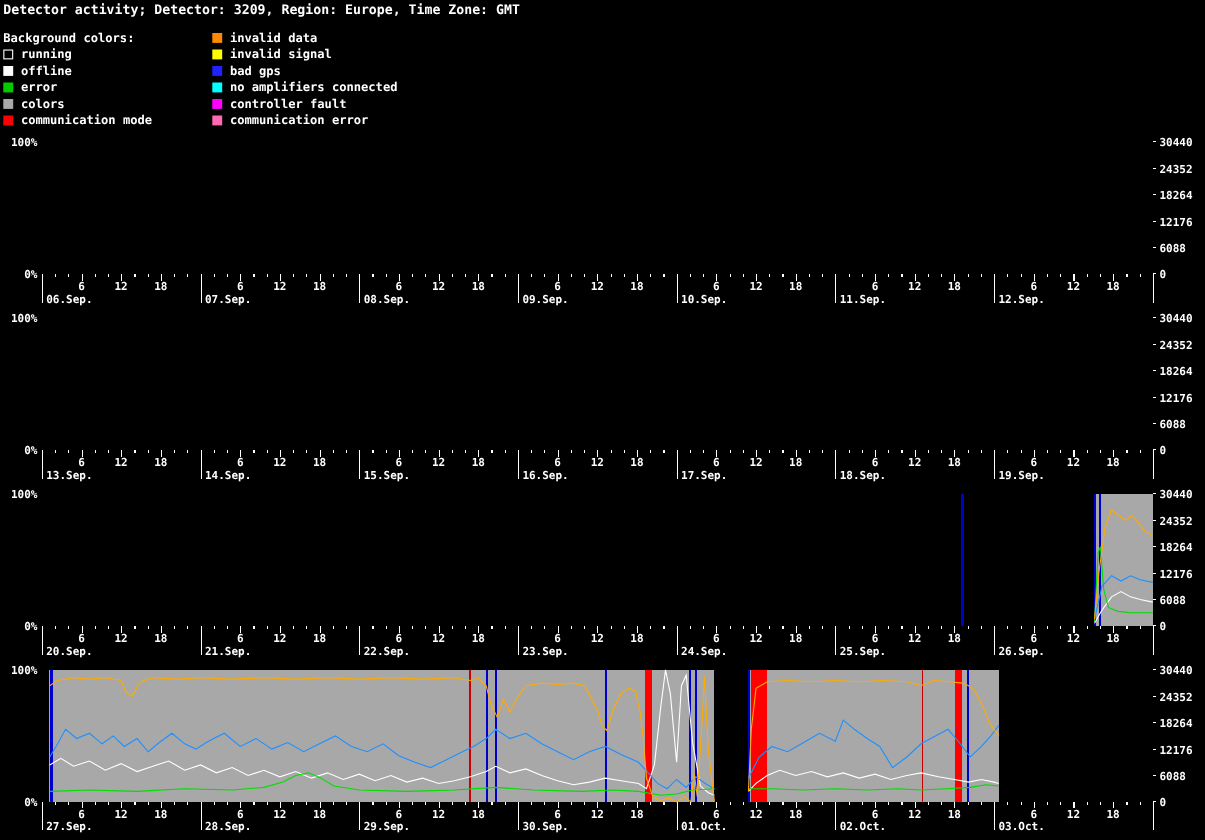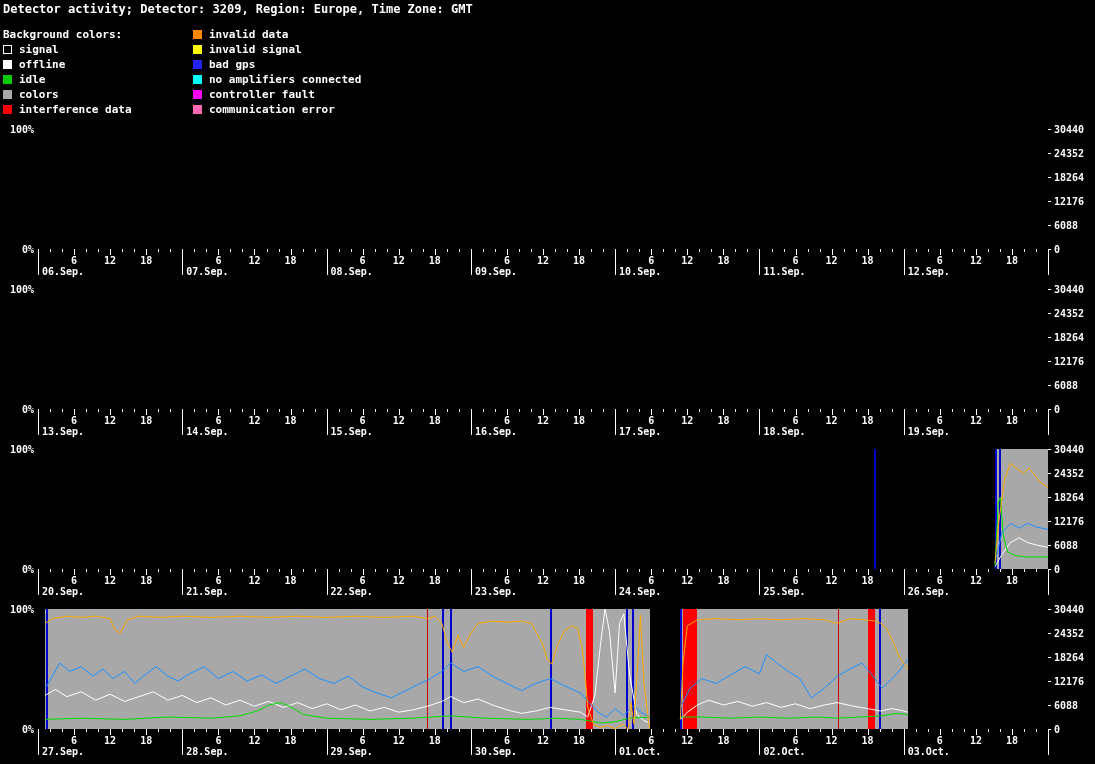--- a/index.html
+++ b/index.html
@@ -17,25 +17,25 @@
   svg text{font-family:"DejaVu Sans Mono",monospace;font-size:10px;font-weight:bold;fill:#fff;}
 </style>
 </head>
 <body>
 
 <div class="page-title">Detector activity; Detector: 3209, Region: Europe, Time Zone: GMT</div>
 
 <div class="legend">
     <div class="legend-col legend-col-1">
       <div class="legend-header">Background colors:</div>
-      <div class="legend-row"><span class="swatch" style="background: rgb(0, 0, 0); border: 1px solid rgb(255, 255, 255);"></span><span>signal</span></div>
+      <div class="legend-row"><span class="swatch" style="background: rgb(0, 0, 0); border: 1px solid rgb(255, 255, 255);"></span><span>running</span></div>
       <div class="legend-row"><span class="swatch" style="background: rgb(255, 255, 255);"></span><span>offline</span></div>
-      <div class="legend-row"><span class="swatch" style="background: rgb(0, 204, 0);"></span><span>idle</span></div>
+      <div class="legend-row"><span class="swatch" style="background: rgb(0, 204, 0);"></span><span>error</span></div>
       <div class="legend-row"><span class="swatch" style="background: rgb(168, 168, 168);"></span><span>colors</span></div>
-      <div class="legend-row"><span class="swatch" style="background: rgb(255, 0, 0);"></span><span>interference data</span></div>
+      <div class="legend-row"><span class="swatch" style="background: rgb(255, 0, 0);"></span><span>communication mode</span></div>
     </div>
     <div class="legend-col legend-col-2">
       <div class="legend-row"><span class="swatch" style="background: rgb(255, 136, 0);"></span><span>invalid data</span></div>
       <div class="legend-row"><span class="swatch" style="background: rgb(255, 255, 0);"></span><span>invalid signal</span></div>
       <div class="legend-row"><span class="swatch" style="background: rgb(34, 34, 255);"></span><span>bad gps</span></div>
       <div class="legend-row"><span class="swatch" style="background: rgb(0, 255, 255);"></span><span>no amplifiers connected</span></div>
       <div class="legend-row"><span class="swatch" style="background: rgb(255, 0, 255);"></span><span>controller fault</span></div>
       <div class="legend-row"><span class="swatch" style="background: rgb(255, 105, 180);"></span><span>communication error</span></div>
     </div>
   </div>

